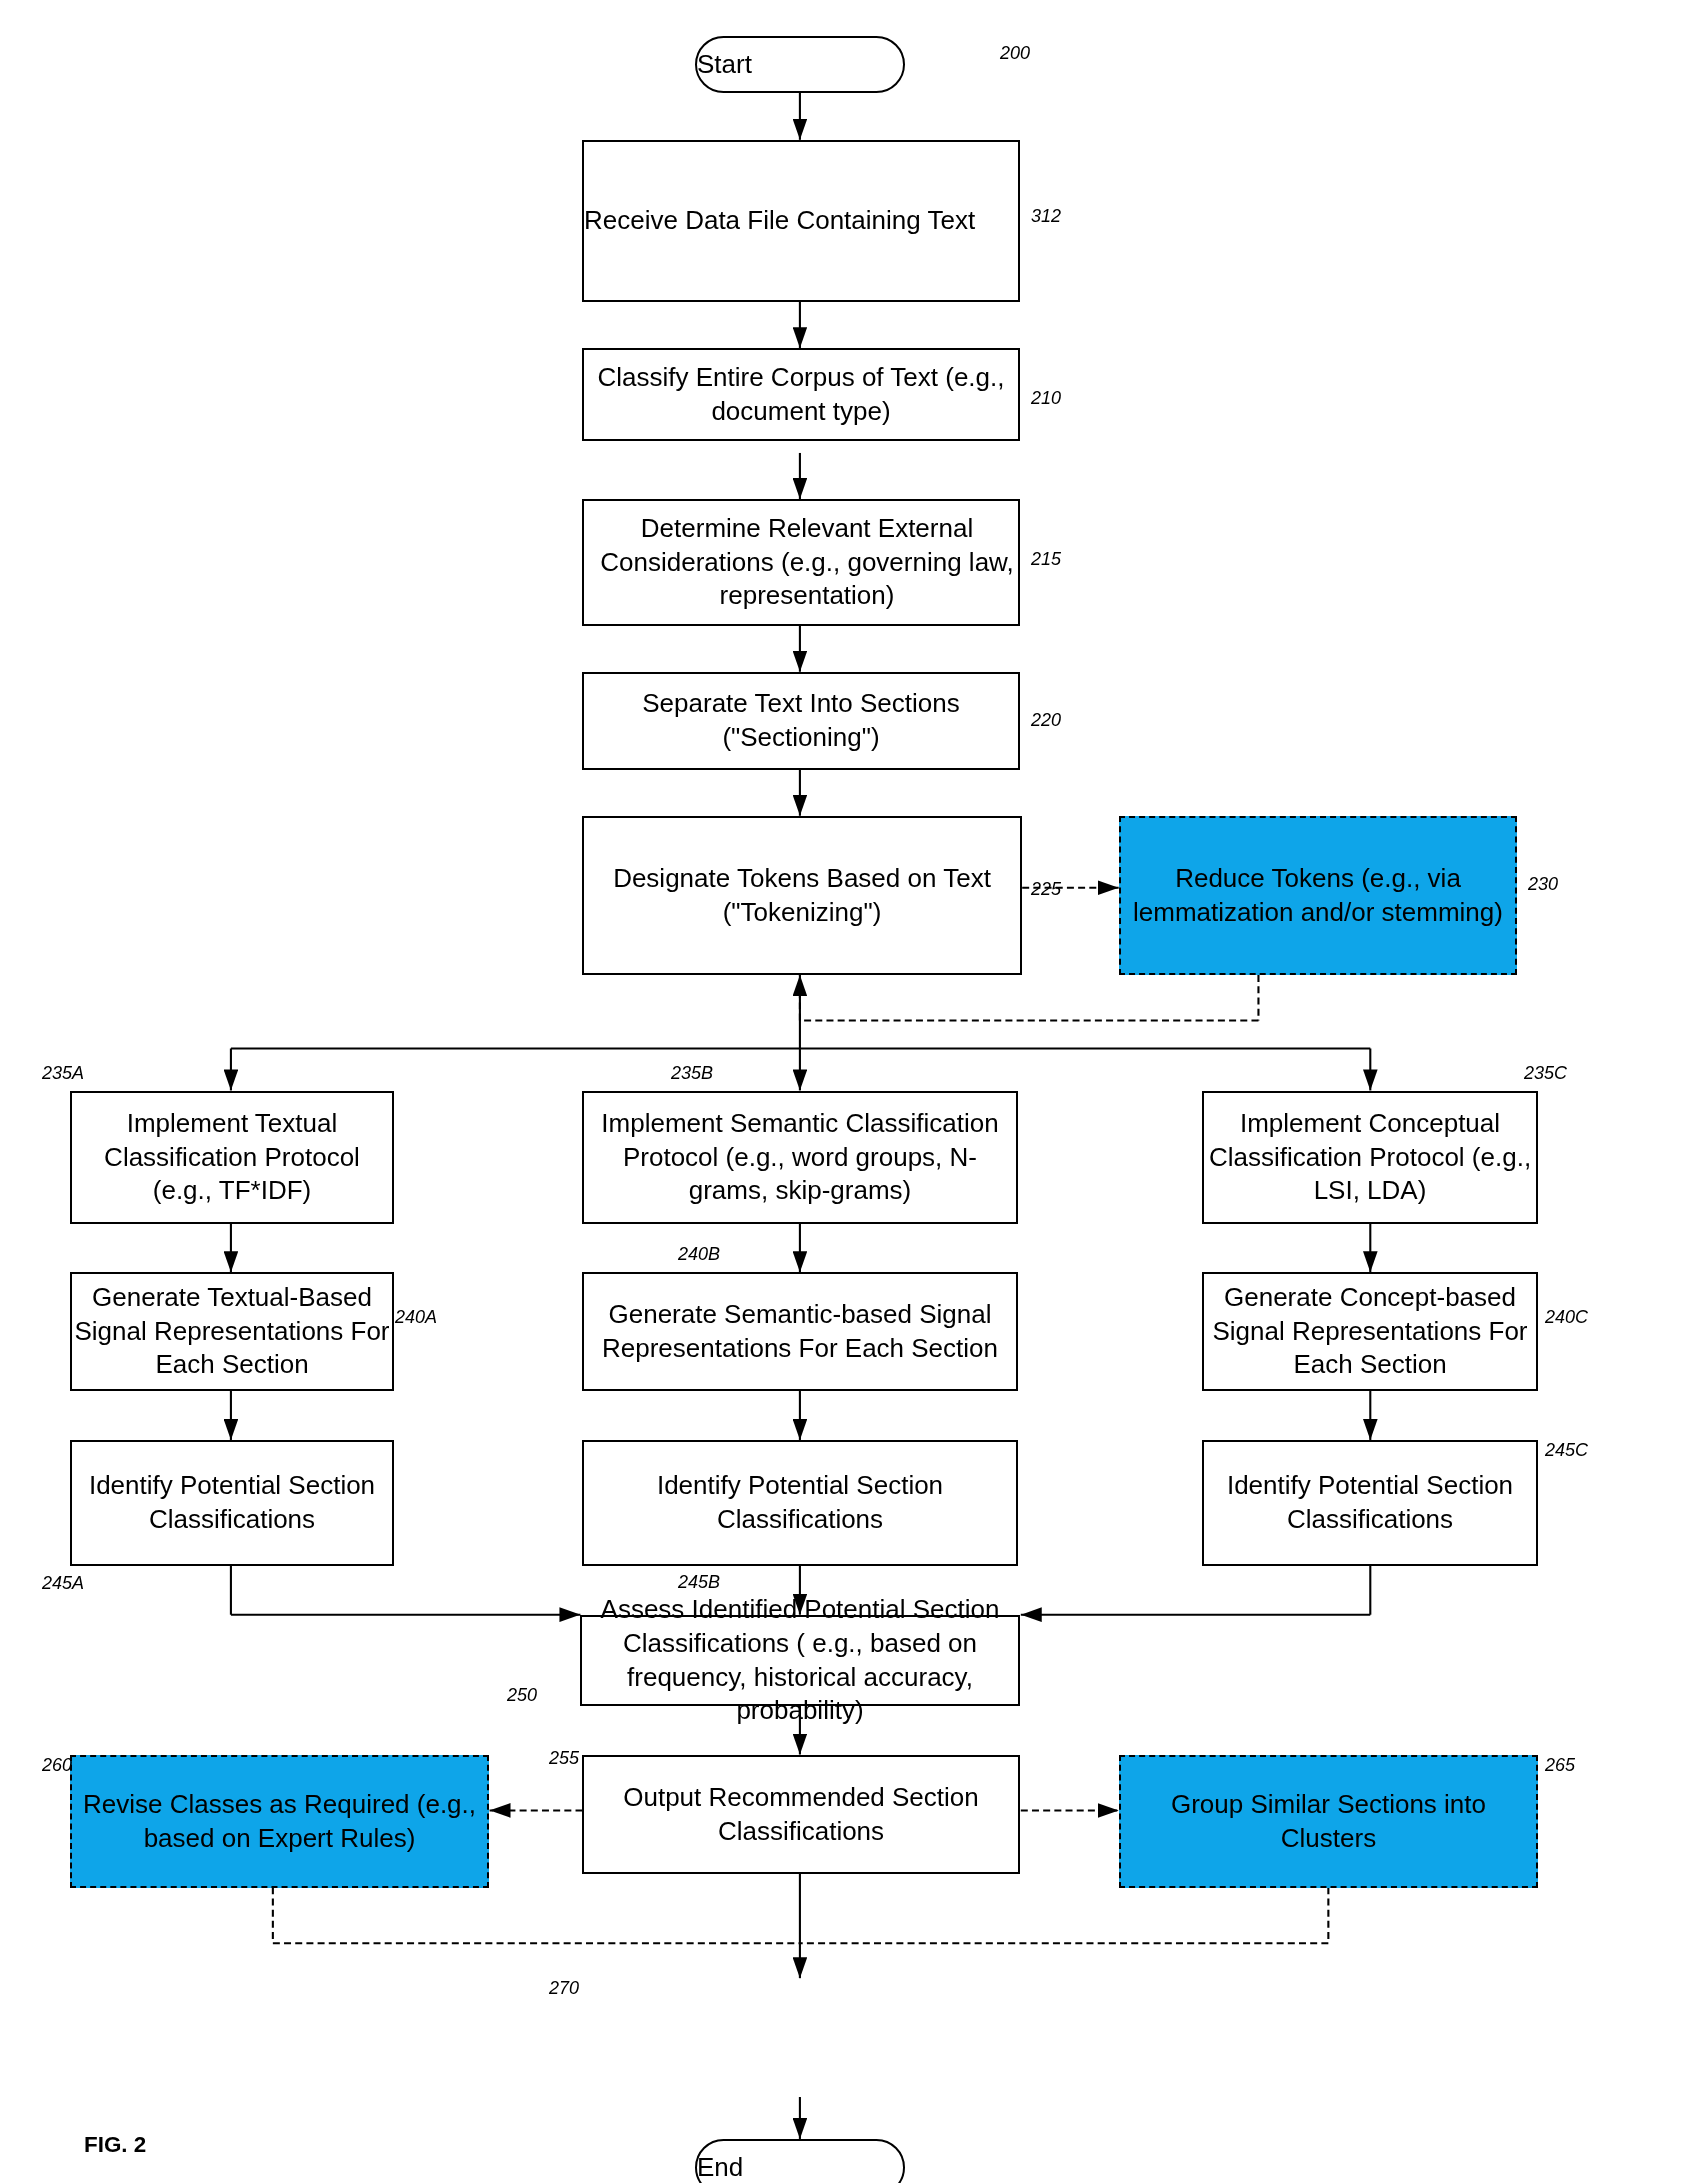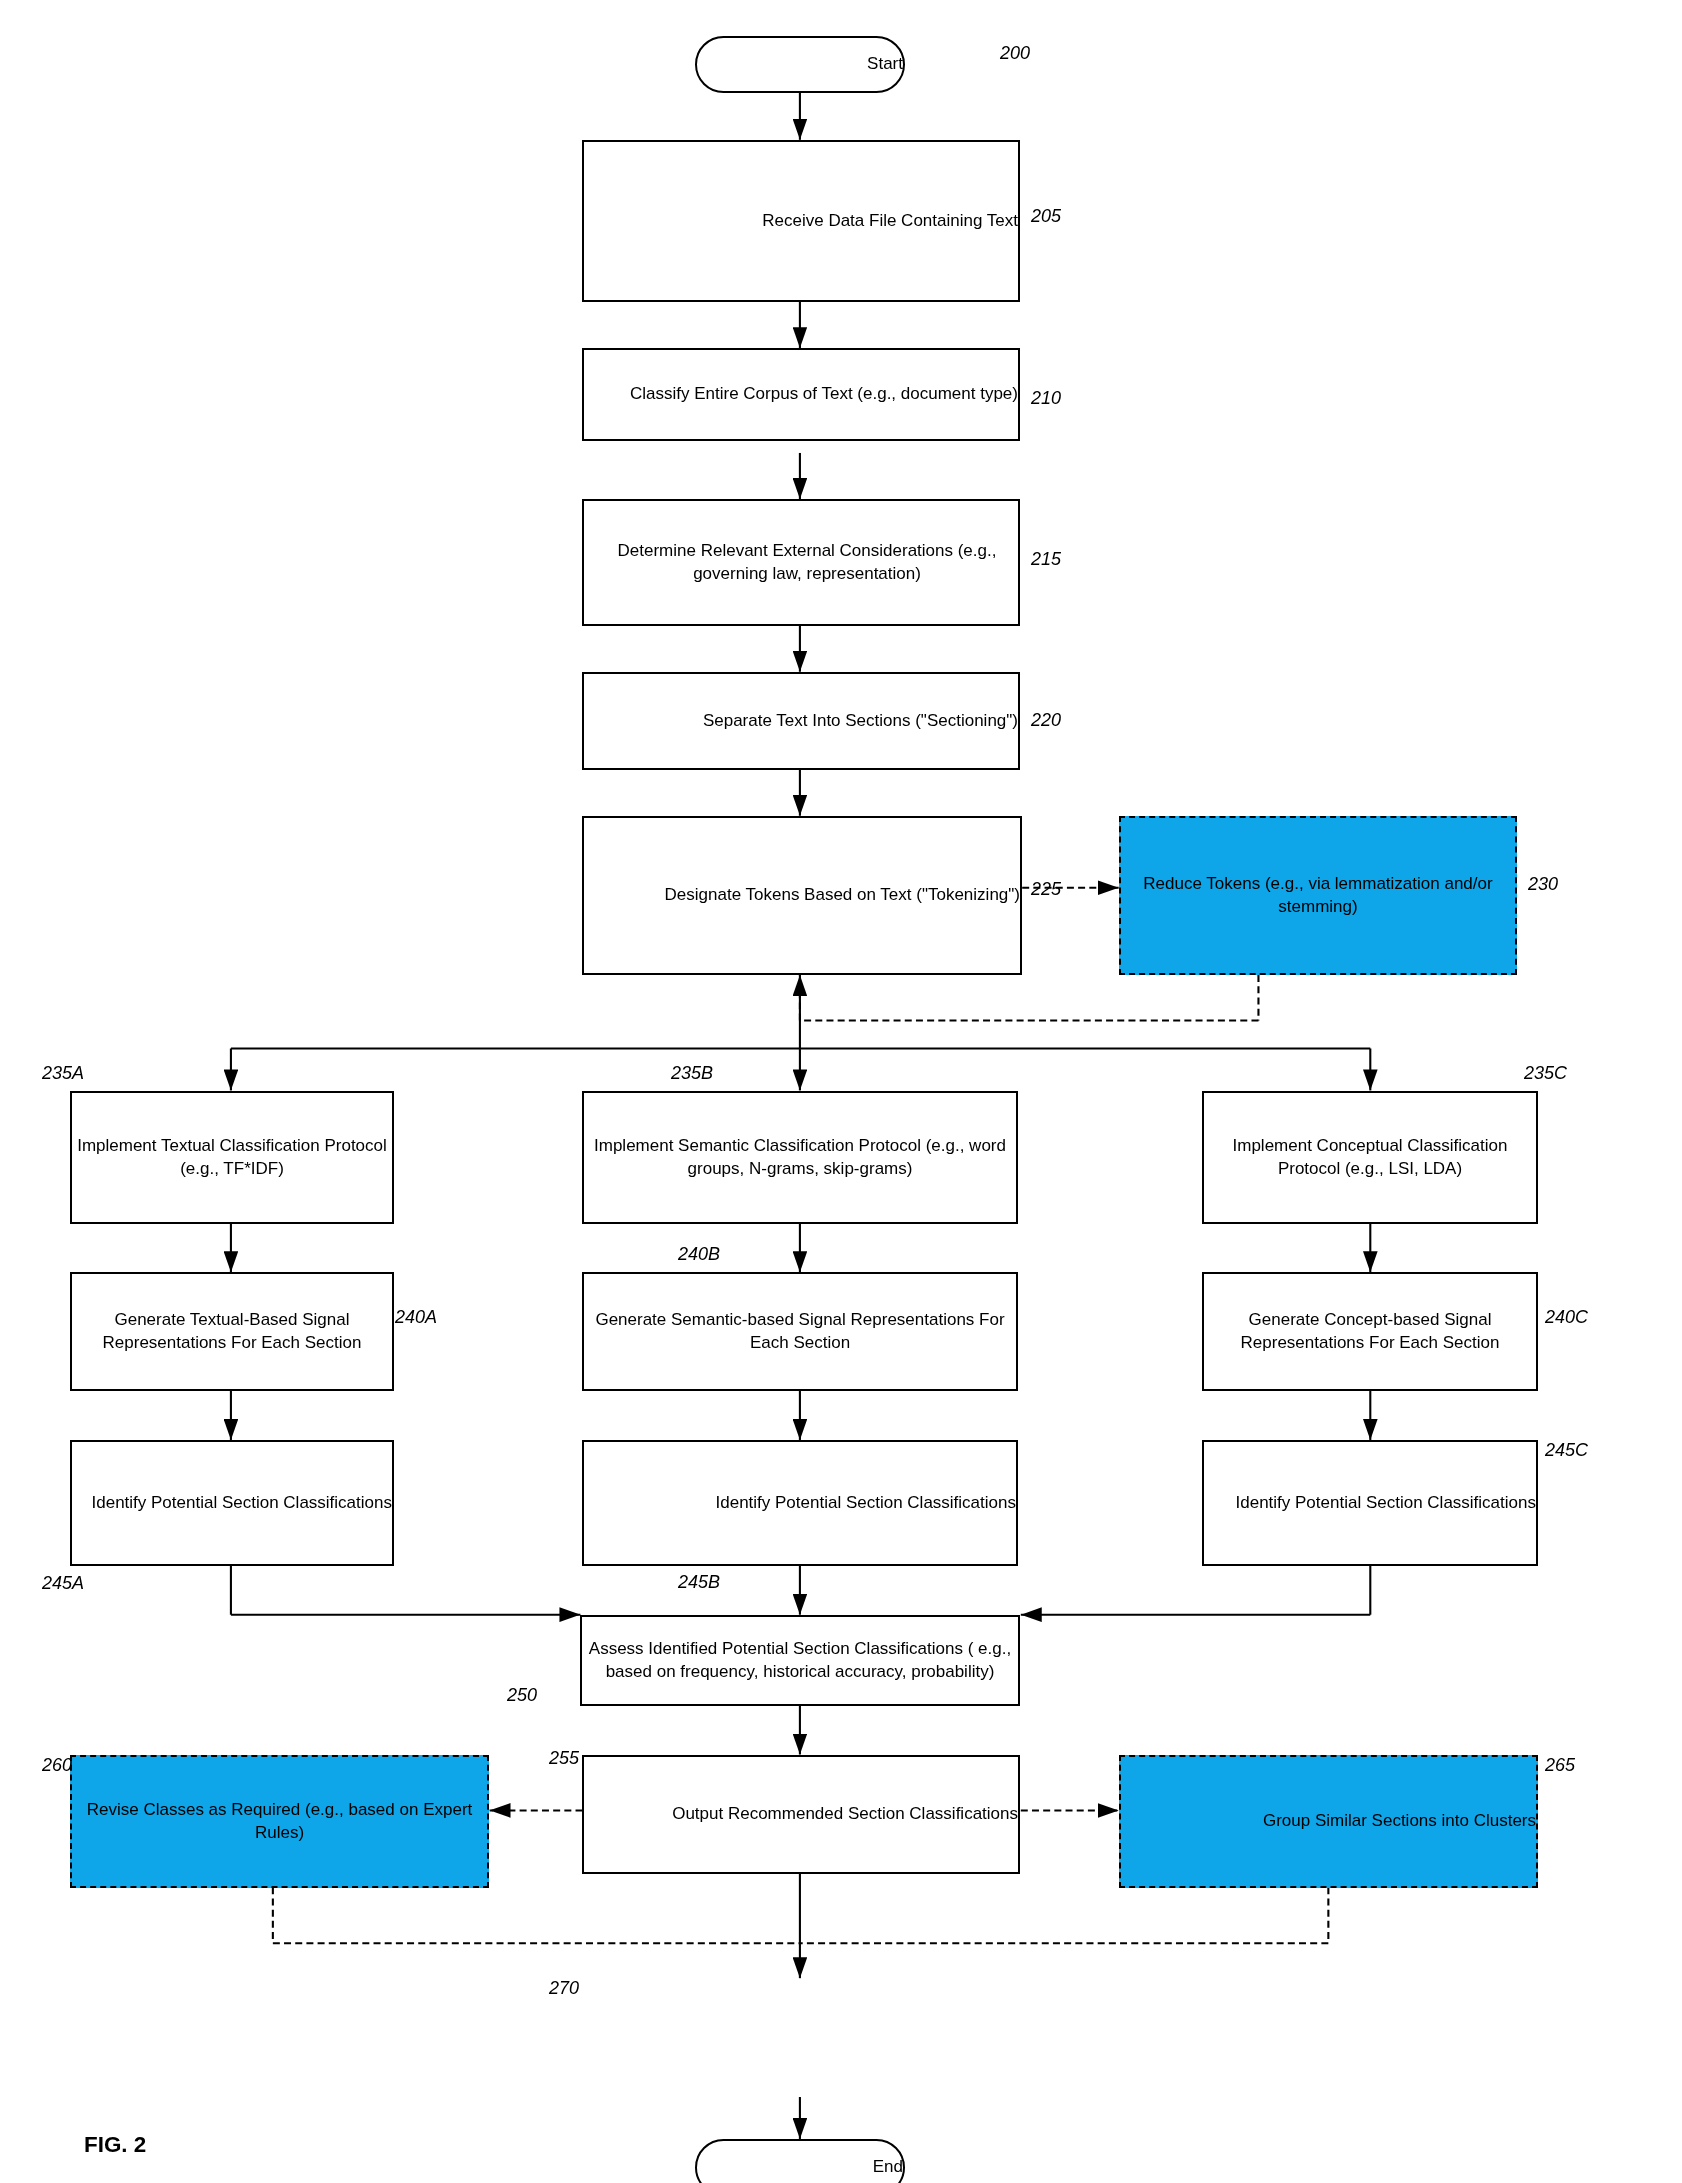--- a/index.html
+++ b/index.html
@@ -14,23 +14,23 @@
     .diagram-container {
       position: relative;
       width: 1683px;
       min-height: 2183px;
     }
     
     .shape {
       position: absolute;
       display: flex;
       align-items: center;
-      justify-content: flex-end;
+      justify-content: flex-start;
       text-align: center;
-      font-size: 17px;
+      font-size: 26px;
       line-height: 1.3;
     }
     .rounded-rect {
       border: 2.1px solid #000;
       border-radius: 35px;
       background: #fff;
     }
     .rect {
       border: 2.1px solid #000;
       background: #fff;
@@ -139,21 +139,21 @@
 
   <div class="label-num" style="left:1000px; top:43px;">200</div>
 
   <div class="shape rounded-rect" style="left:695px; top:36px; width:210px; height:57px;">
     <span>Start</span>
   </div>
 
   <div class="shape rect" style="left:582px; top:140px; width:438px; height:162px;">
     <span>Receive Data File Containing Text</span>
   </div>
-  <div class="label-num" style="left:1031px; top:206px;">205</div>
+  <div class="label-num" style="left:1031px; top:206px;">312</div>
 
   <div class="shape rect" style="left:582px; top:348px; width:438px; height:93px;">
     <span>Classify Entire Corpus of Text
 (e.g., document type)</span>
   </div>
   <div class="label-num" style="left:1031px; top:388px;">210</div>
 
   <div class="shape rect" style="left:582px; top:499px; width:438px; height:127px;padding-left:12px;">
     <span>Determine Relevant External
 Considerations (e.g., governing

